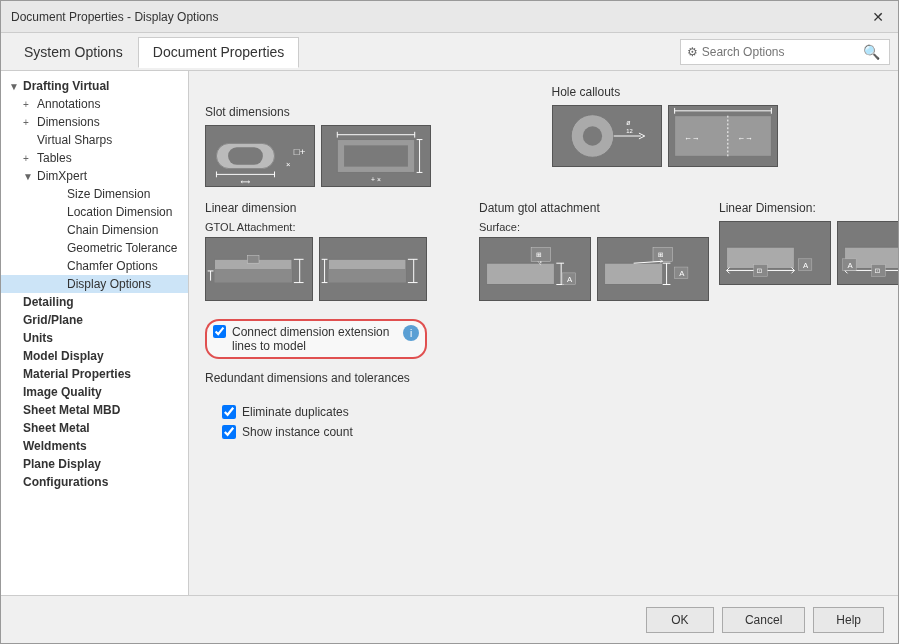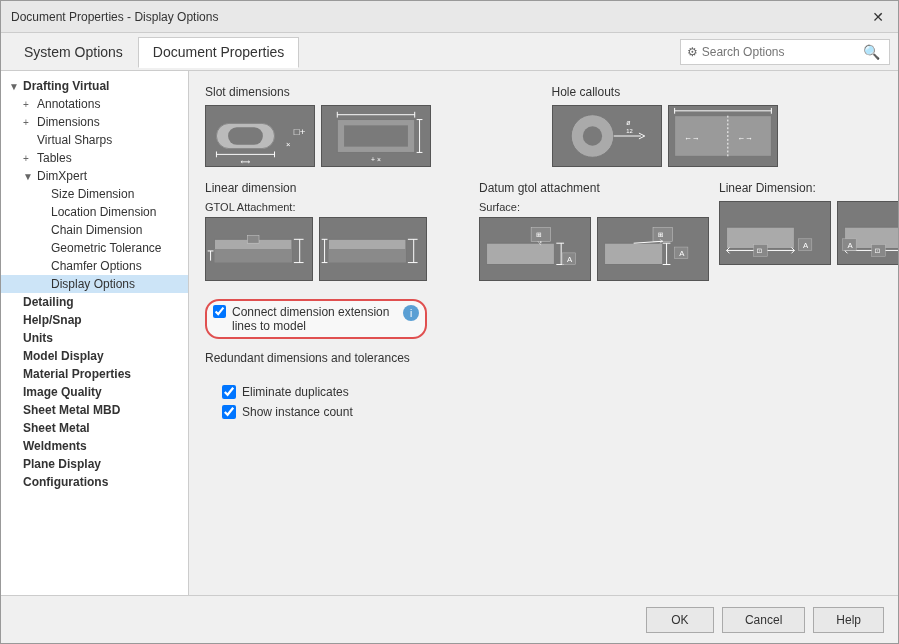--- a/index.html
+++ b/index.html
@@ -135,21 +135,21 @@
 
     .tree-item .expander {
       width: 14px;
       font-size: 10px;
       color: #666;
       flex-shrink: 0;
     }
 
     .tree-item.level-0 { padding-left: 8px; font-weight: bold; }
     .tree-item.level-1 { padding-left: 22px; }
-    .tree-item.level-2 { padding-left: 36px; }
+    .tree-item.level-2 { padding-left: 52px; }
 
     .content-area {
       flex: 1;
       padding: 14px 16px;
       overflow-y: auto;
       background: #f0f0f0;
     }
 
     .section-row {
       display: flex;
@@ -351,21 +351,21 @@
       <div class="tree-item level-2 selected">
         <span class="expander"></span>
         <span>Display Options</span>
       </div>
       <div class="tree-item level-0">
         <span class="expander"></span>
         <span>Detailing</span>
       </div>
       <div class="tree-item level-0">
         <span class="expander"></span>
-        <span>Help/Snap</span>
+        <span>Grid/Plane</span>
       </div>
       <div class="tree-item level-0">
         <span class="expander"></span>
         <span>Units</span>
       </div>
       <div class="tree-item level-0">
         <span class="expander"></span>
         <span>Model Display</span>
       </div>
       <div class="tree-item level-0">
@@ -395,21 +395,21 @@
       <div class="tree-item level-0">
         <span class="expander"></span>
         <span>Configurations</span>
       </div>
     </div>
 
     <div class="content-area">
 
       <div class="section-row">
 
-        <div class="section-box" style="flex: 1.1;">
+        <div class="section-box" style="flex: 1.1; margin-top: 20px;">
           <div class="section-title">Slot dimensions</div>
           <div class="images-row">
             <div class="dim-image small">
               <svg viewBox="0 0 110 62" xmlns="http://www.w3.org/2000/svg">
                 <rect x="10" y="18" width="60" height="26" rx="13" fill="#bbb" stroke="#888" stroke-width="1"></rect>
                 <rect x="22" y="22" width="36" height="18" rx="9" fill="#7a7a7a"></rect>
 
                 <line x1="10" y1="50" x2="70" y2="50" stroke="#fff" stroke-width="1"></line>
                 <line x1="10" y1="47" x2="10" y2="53" stroke="#fff" stroke-width="1"></line>
                 <line x1="70" y1="47" x2="70" y2="53" stroke="#fff" stroke-width="1"></line>

